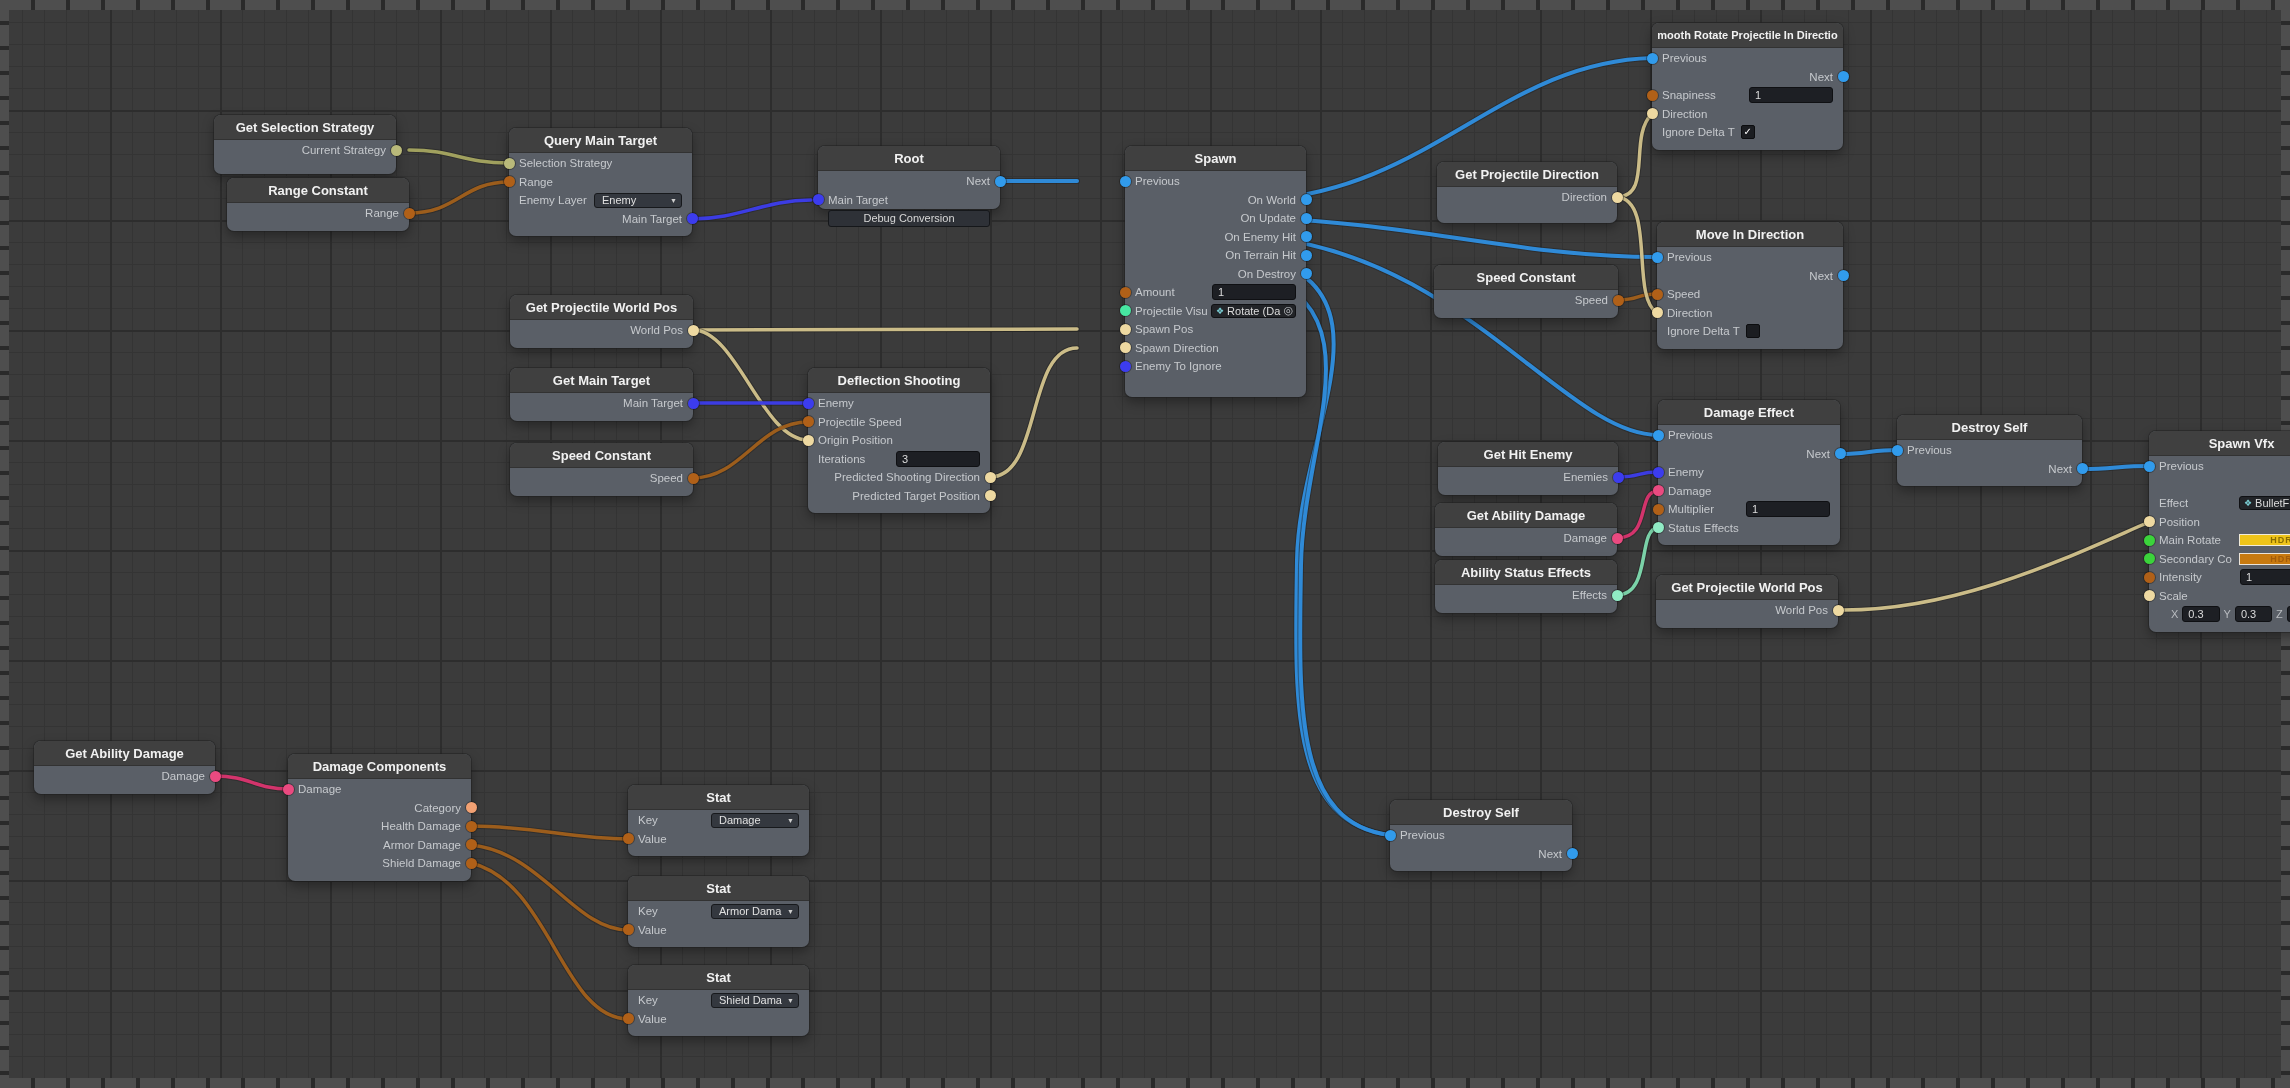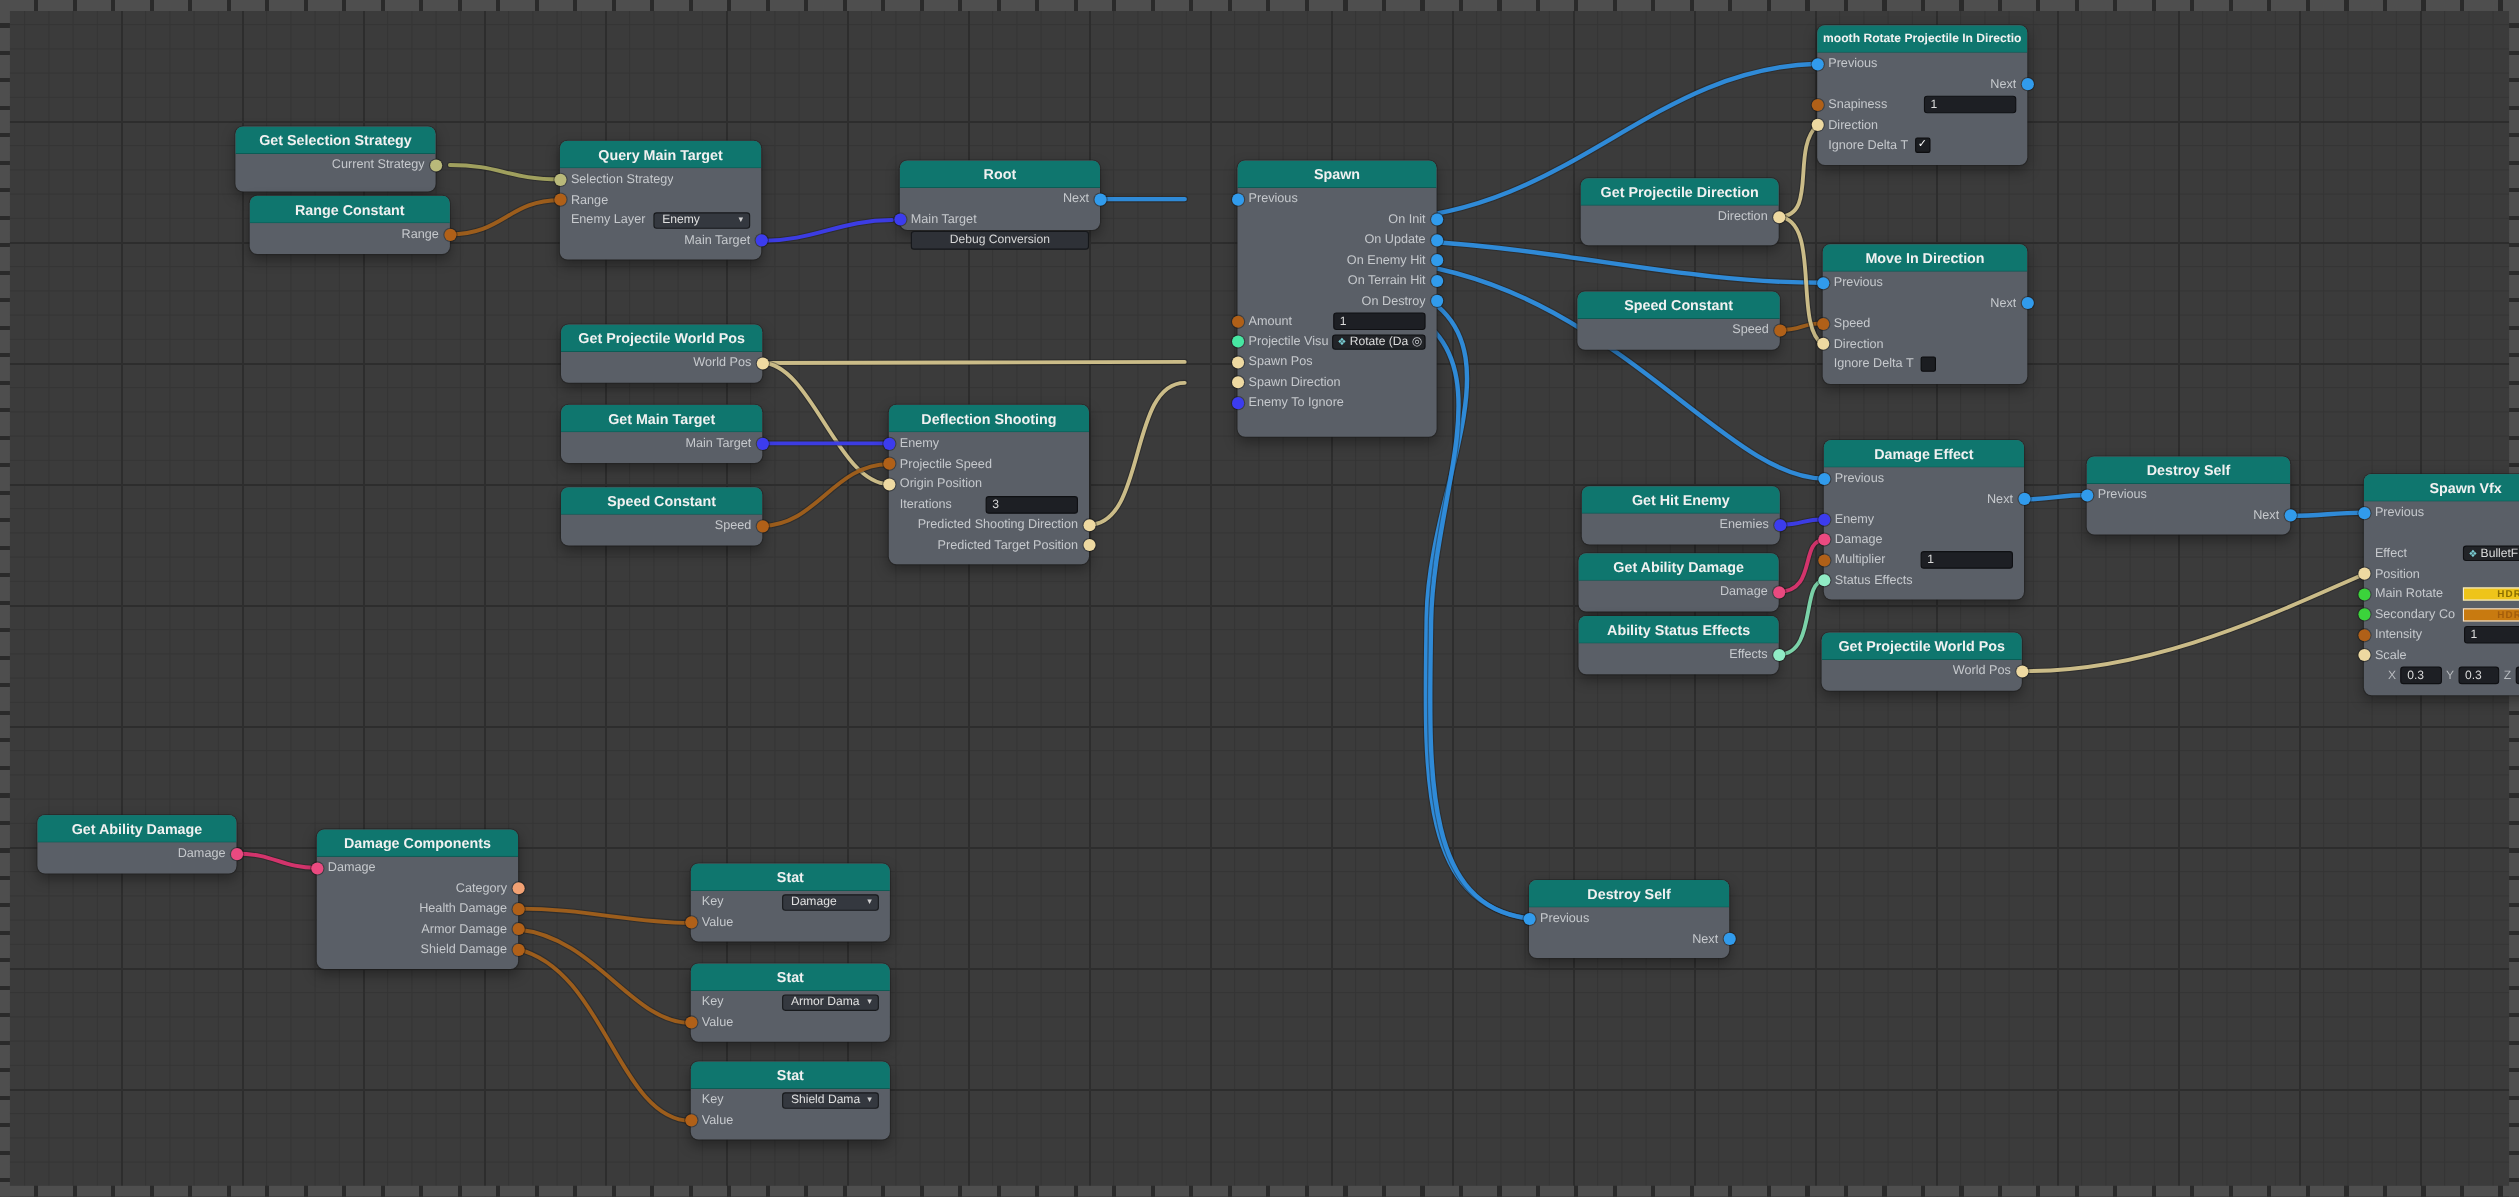--- a/index.html
+++ b/index.html
@@ -17,21 +17,21 @@
   .strip{position:absolute;z-index:0;}
   .strip.h{left:0;right:0;height:10px;background:repeating-linear-gradient(90deg,#4e4e4e 0 31px,#2a2a2a 31px 35px);}
   .strip.v{top:0;bottom:0;width:9px;background:repeating-linear-gradient(180deg,#4e4e4e 0 21px,#2a2a2a 21px 25px);}
   .strip.top{top:0}.strip.bottom{bottom:0}.strip.left{left:0}.strip.right{right:0}
   #wires{position:absolute;left:0;top:0;z-index:1;}
   #wires path{stroke-linecap:round;}
   .node{
     position:absolute;z-index:2;background:#5a5f67;border-radius:7px;
     box-shadow:0 0 0 1px rgba(28,28,28,.45),0 5px 12px rgba(0,0,0,.35);
   }
-  .hdr{height:24px;background:#0f766e;border-radius:7px 7px 0 0;display:flex;align-items:center;justify-content:center;border-bottom:1px solid rgba(0,0,0,.22);overflow:hidden;}
+  .hdr{height:24px;background:#404040;border-radius:7px 7px 0 0;display:flex;align-items:center;justify-content:center;border-bottom:1px solid rgba(0,0,0,.22);overflow:hidden;}
   .title{font-size:13px;font-weight:bold;color:#f1f1f1;white-space:nowrap;}
   .rows{padding-top:1px;}
   .row{height:18.5px;display:flex;align-items:center;padding:0 10px;font-size:11.5px;color:#c6c9cd;position:relative;}
   .row.out{justify-content:flex-end;}
   .lbl{white-space:nowrap;overflow:hidden;}
   .port{position:absolute;width:11px;height:11px;border-radius:50%;box-shadow:0 0 0 1px rgba(18,18,18,.4);}
   .port.in{left:-5.5px;top:3.75px;}
   .port.out{right:-5.5px;top:3.75px;}
   .num{background:#1d1f24;border:1px solid #0f1013;border-radius:3px;height:14px;line-height:14px;color:#dcdcdc;font-size:11px;padding:0 5px;margin-left:auto;width:72px;white-space:nowrap;overflow:hidden;}
   .num.mini{width:30px;margin-left:0;}
@@ -182,21 +182,21 @@
     <div class="node" style="left: 1125px; top: 146px; width: 181px; height: 251px;">
       <div class="hdr">
         <span class="title">Spawn</span>
       </div>
       <div class="rows">
         <div class="row">
           <div class="port in" style="background: rgb(49, 155, 236);"></div>
           <span class="lbl">Previous</span>
         </div>
         <div class="row out">
-          <span class="lbl">On Init</span>
+          <span class="lbl">On World</span>
           <div class="port out" style="background: rgb(49, 155, 236);"></div>
         </div>
         <div class="row out">
           <span class="lbl">On Update</span>
           <div class="port out" style="background: rgb(49, 155, 236);"></div>
         </div>
         <div class="row out">
           <span class="lbl">On Enemy Hit</span>
           <div class="port out" style="background: rgb(49, 155, 236);"></div>
         </div>

